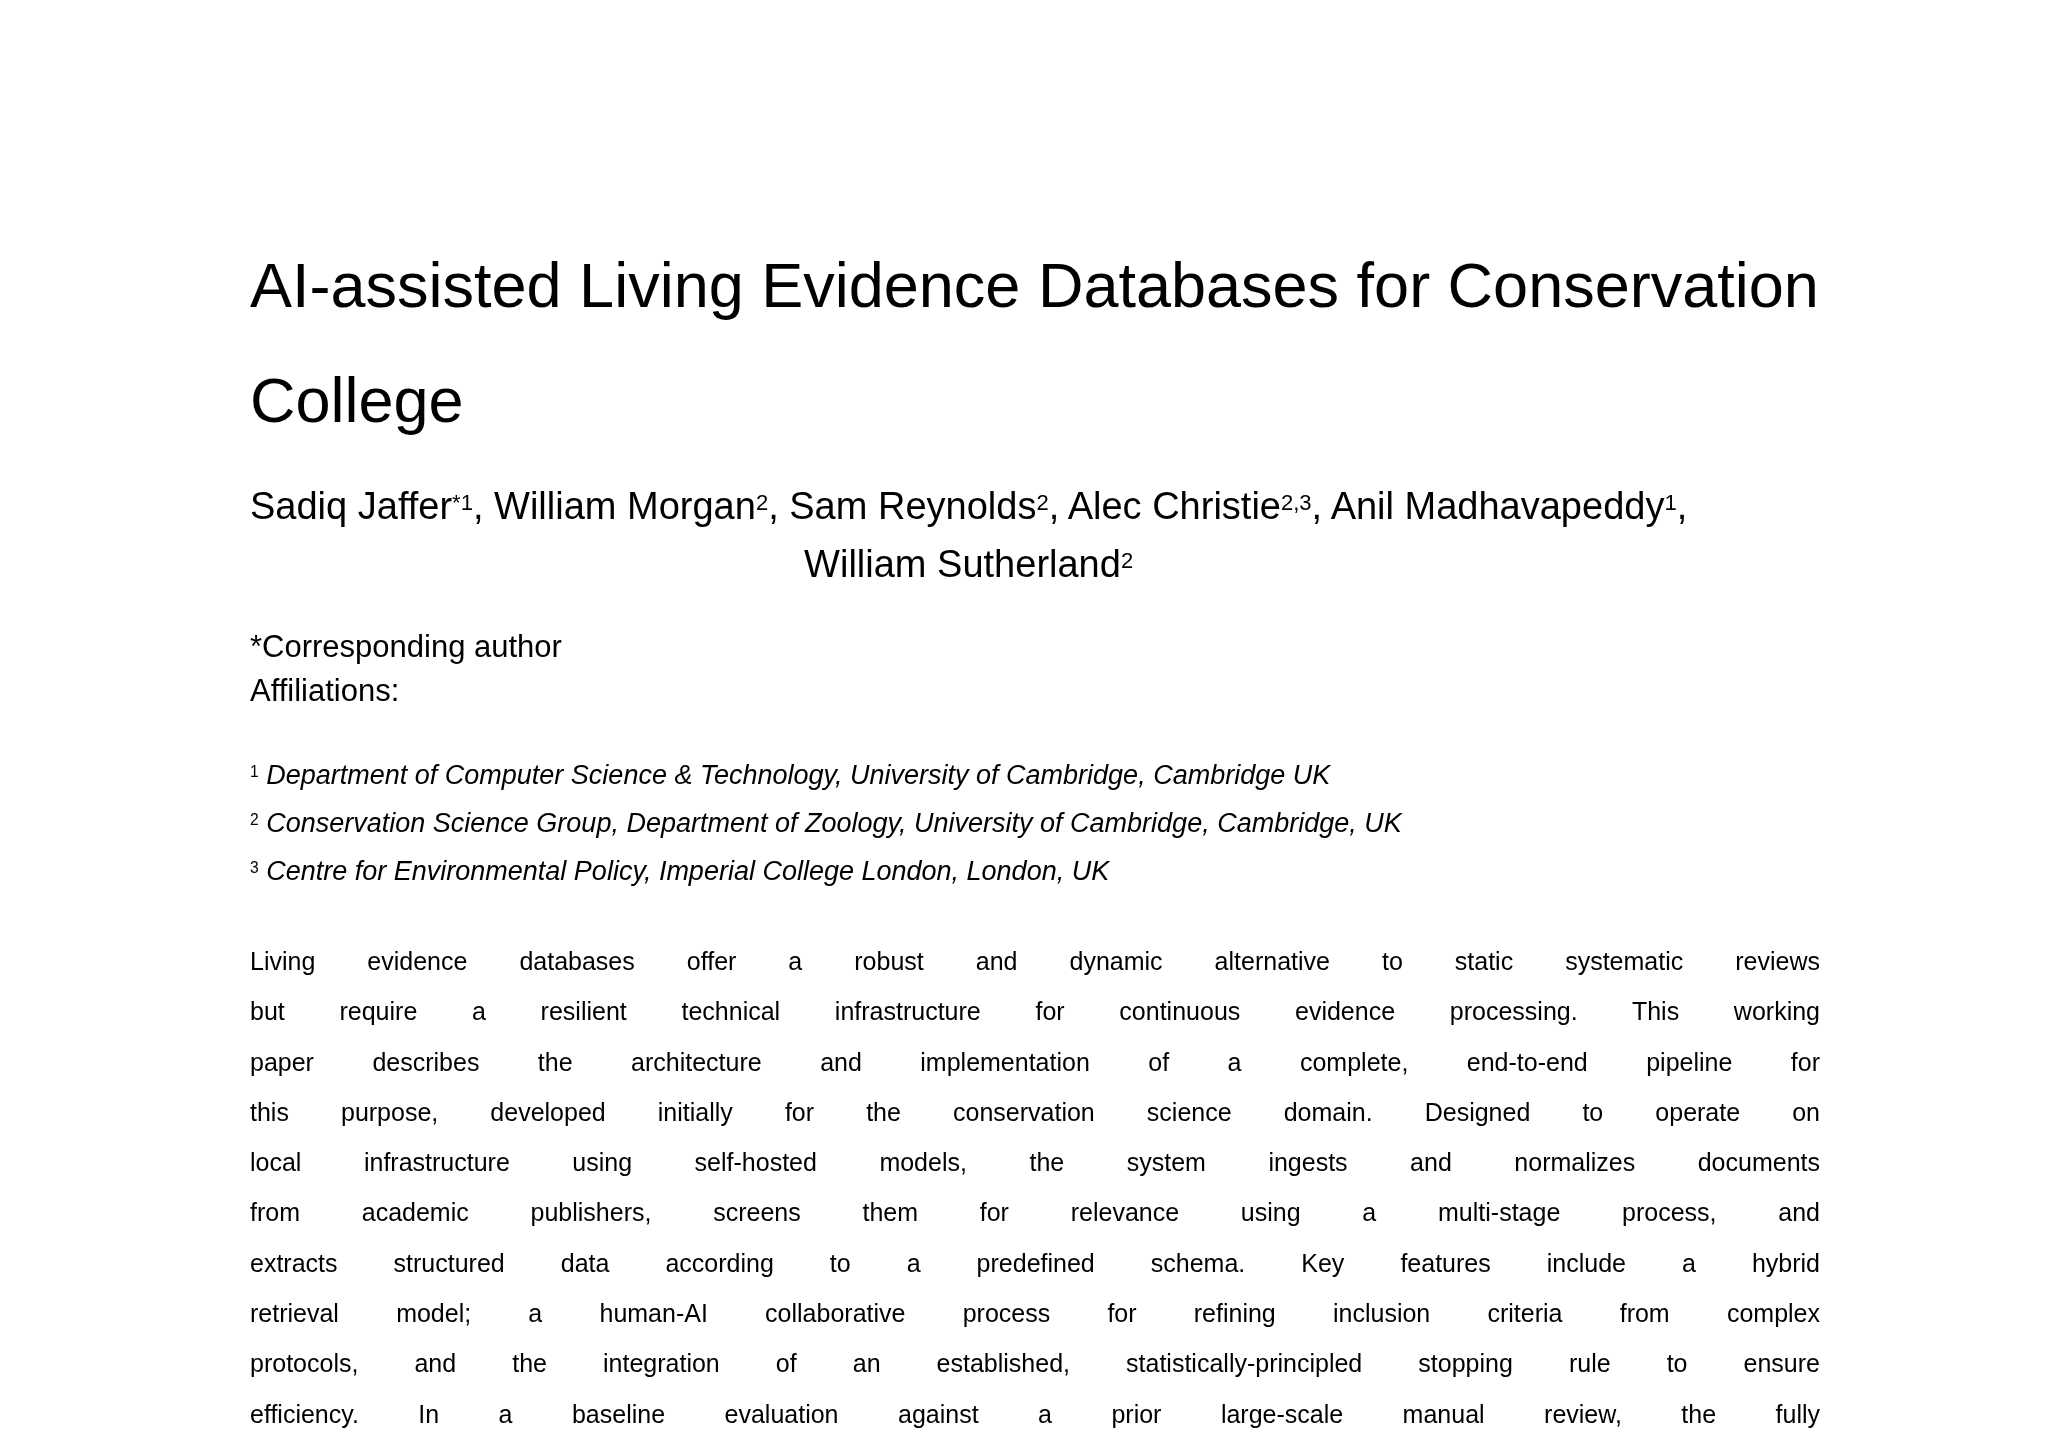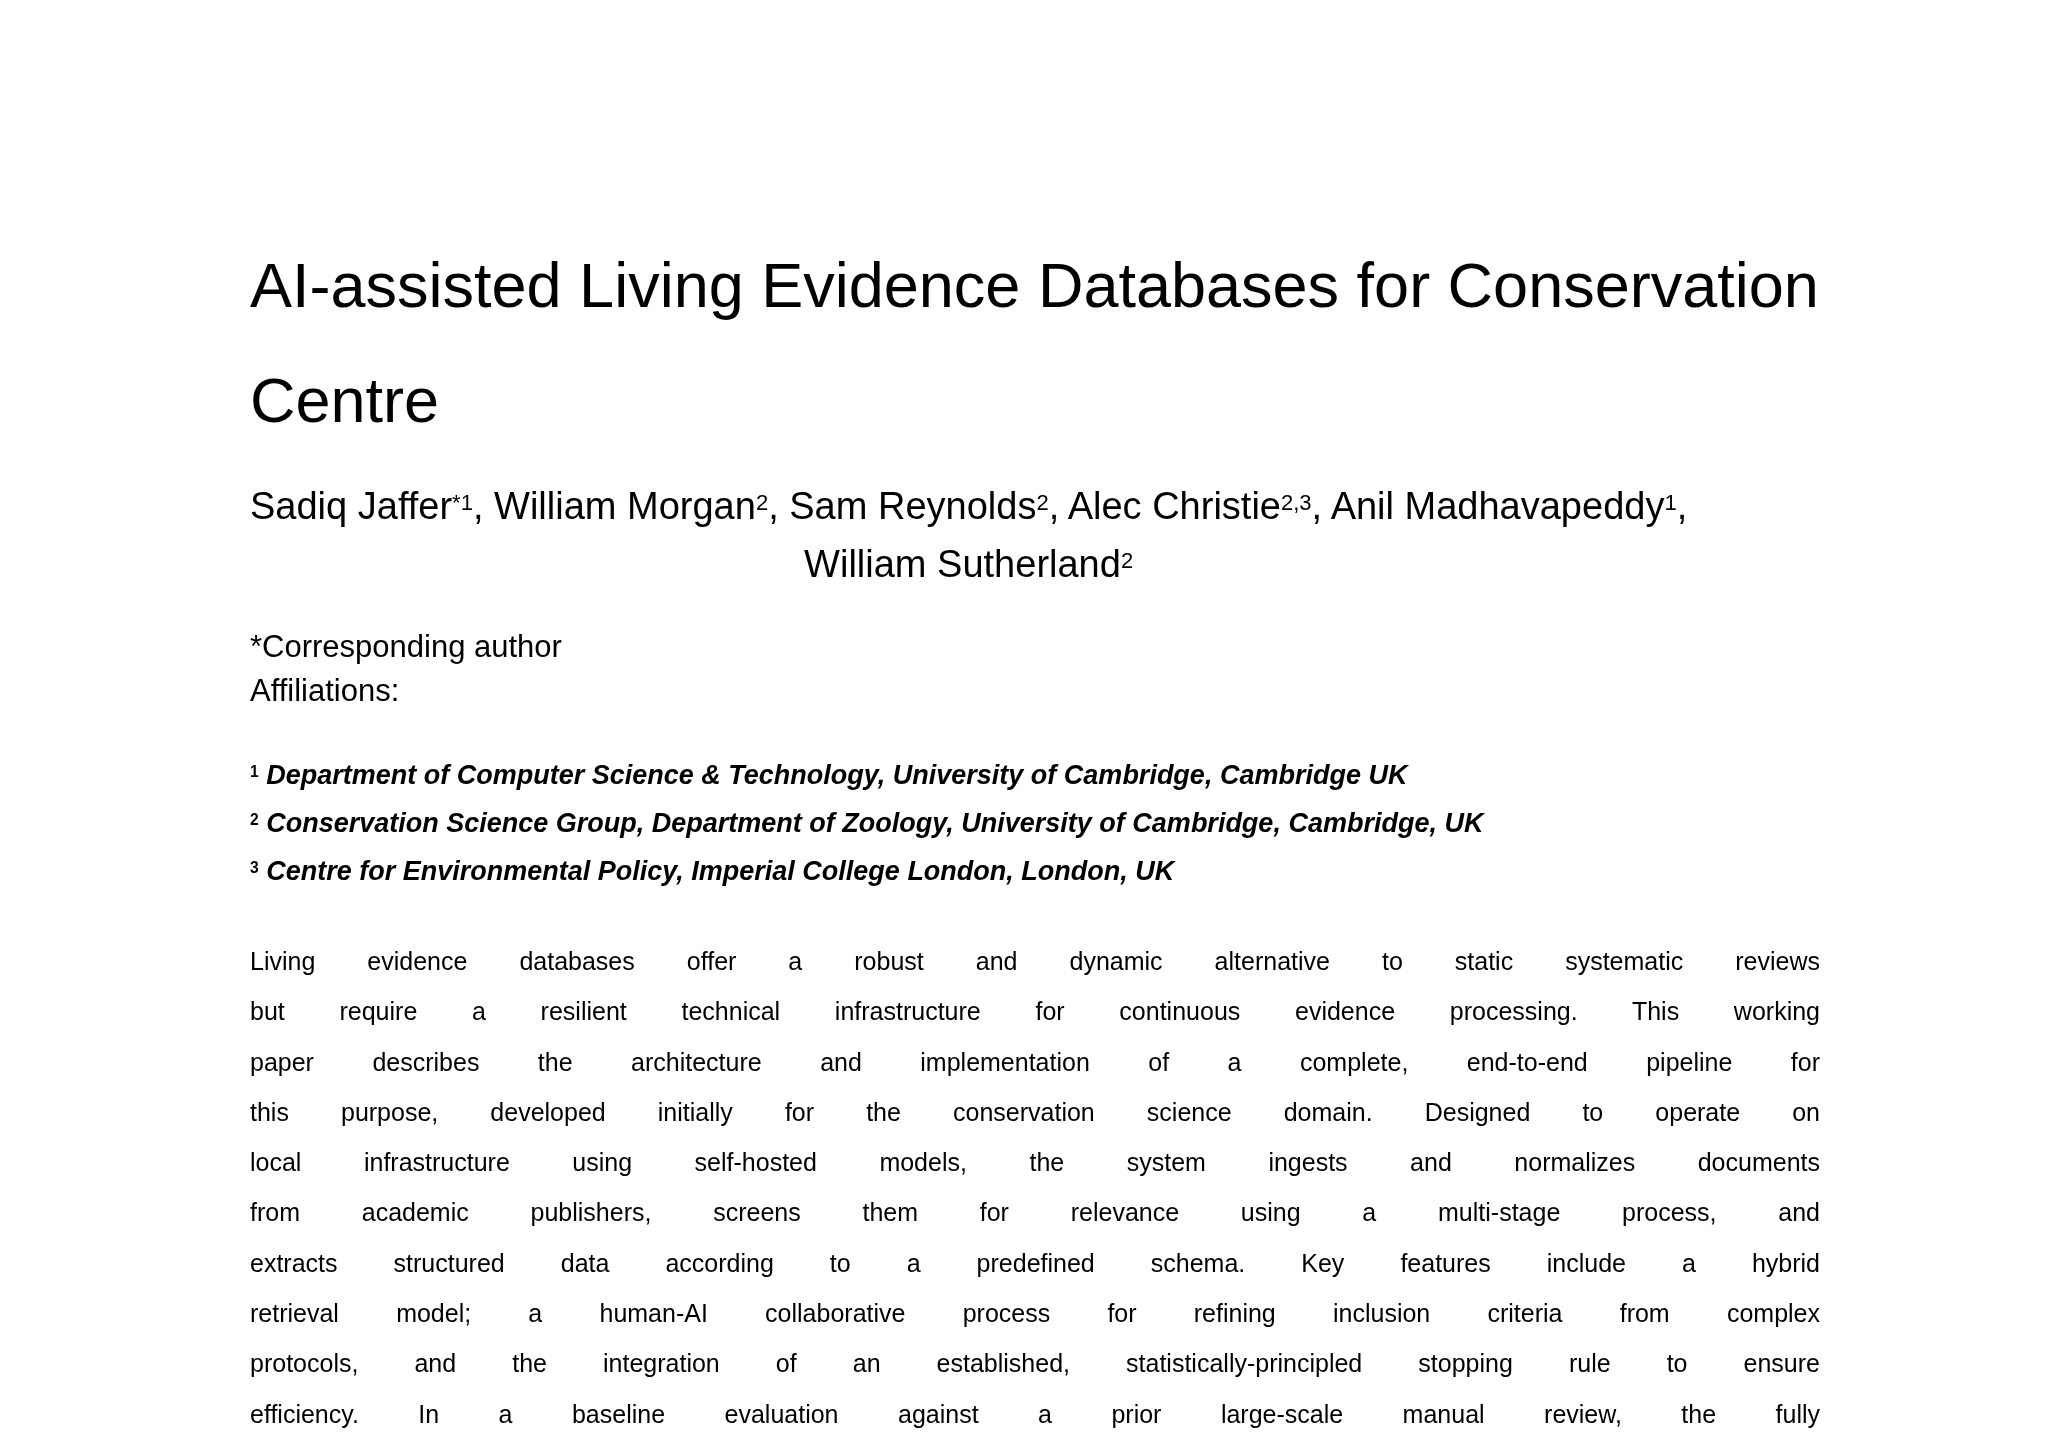--- a/index.html
+++ b/index.html
@@ -54,21 +54,21 @@
     font-size: 31px;
     line-height: 52px;
     white-space: nowrap;
   }
   .affiliations-block {
     top: 753px;
     font-size: 27px;
     line-height: 45px;
     font-style: italic;
   }
-  .affiliation-line { white-space: nowrap; font-weight: bold; }
+  .affiliation-line { white-space: nowrap; }
   .affiliation-line .sup {
     font-style: normal;
   }
 
   .abstract-block {
     top: 936px;
     width: 1570px;
     font-size: 25px;
     line-height: 50.3px;
   }
@@ -77,21 +77,21 @@
     text-align-last: justify;
   }
 </style>
 </head>
 <body>
 
 <div class="page">
 
   <div class="block title-block">
     <div class="title-line">AI-assisted Living Evidence Databases for Conservation</div>
-    <div class="title-line">Centre</div>
+    <div class="title-line">College</div>
   </div>
 
   <div class="block authors-block">
     <div class="author-line"><span>Sadiq Jaffer</span><span class="sup">*1</span><span>, William Morgan</span><span class="sup">2</span><span>, Sam Reynolds</span><span class="sup">2</span><span>, Alec Christie</span><span class="sup">2,3</span><span>, Anil Madhavapeddy</span><span class="sup">1</span><span>,</span></div>
     <div class="author-line"><span>William Sutherland</span><span class="sup">2</span></div>
   </div>
 
   <div class="block corresponding-note">*Corresponding author</div>
 
   <div class="block affiliations-label">Affiliations:</div>

